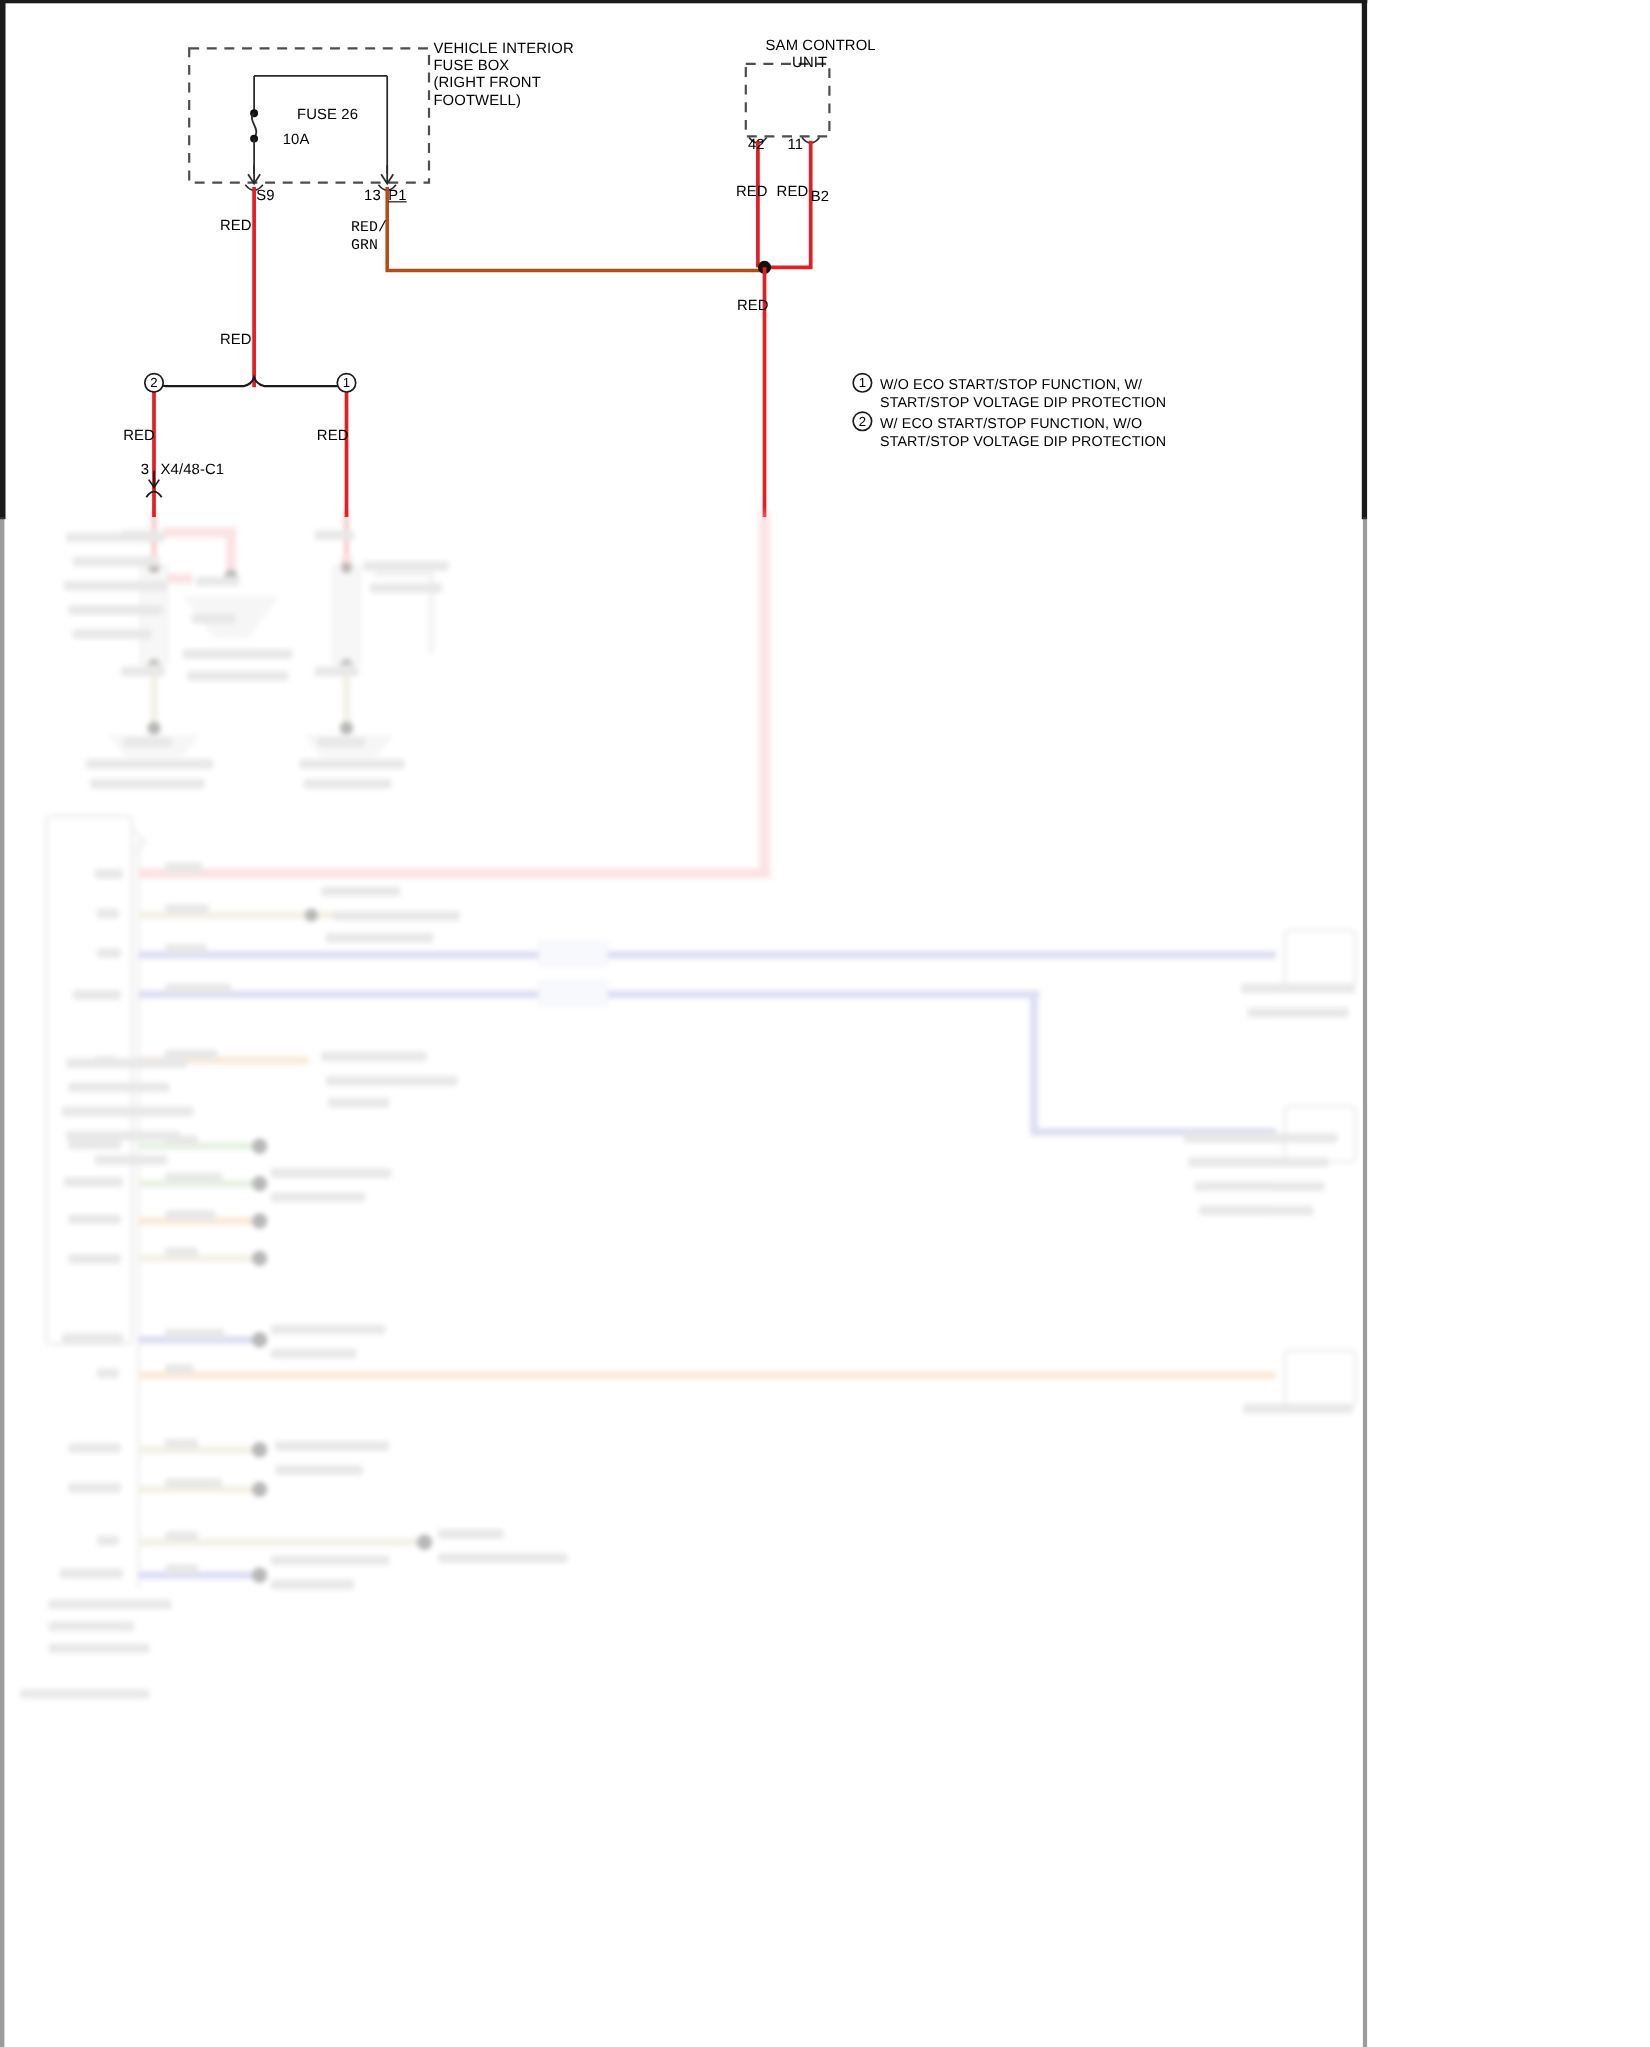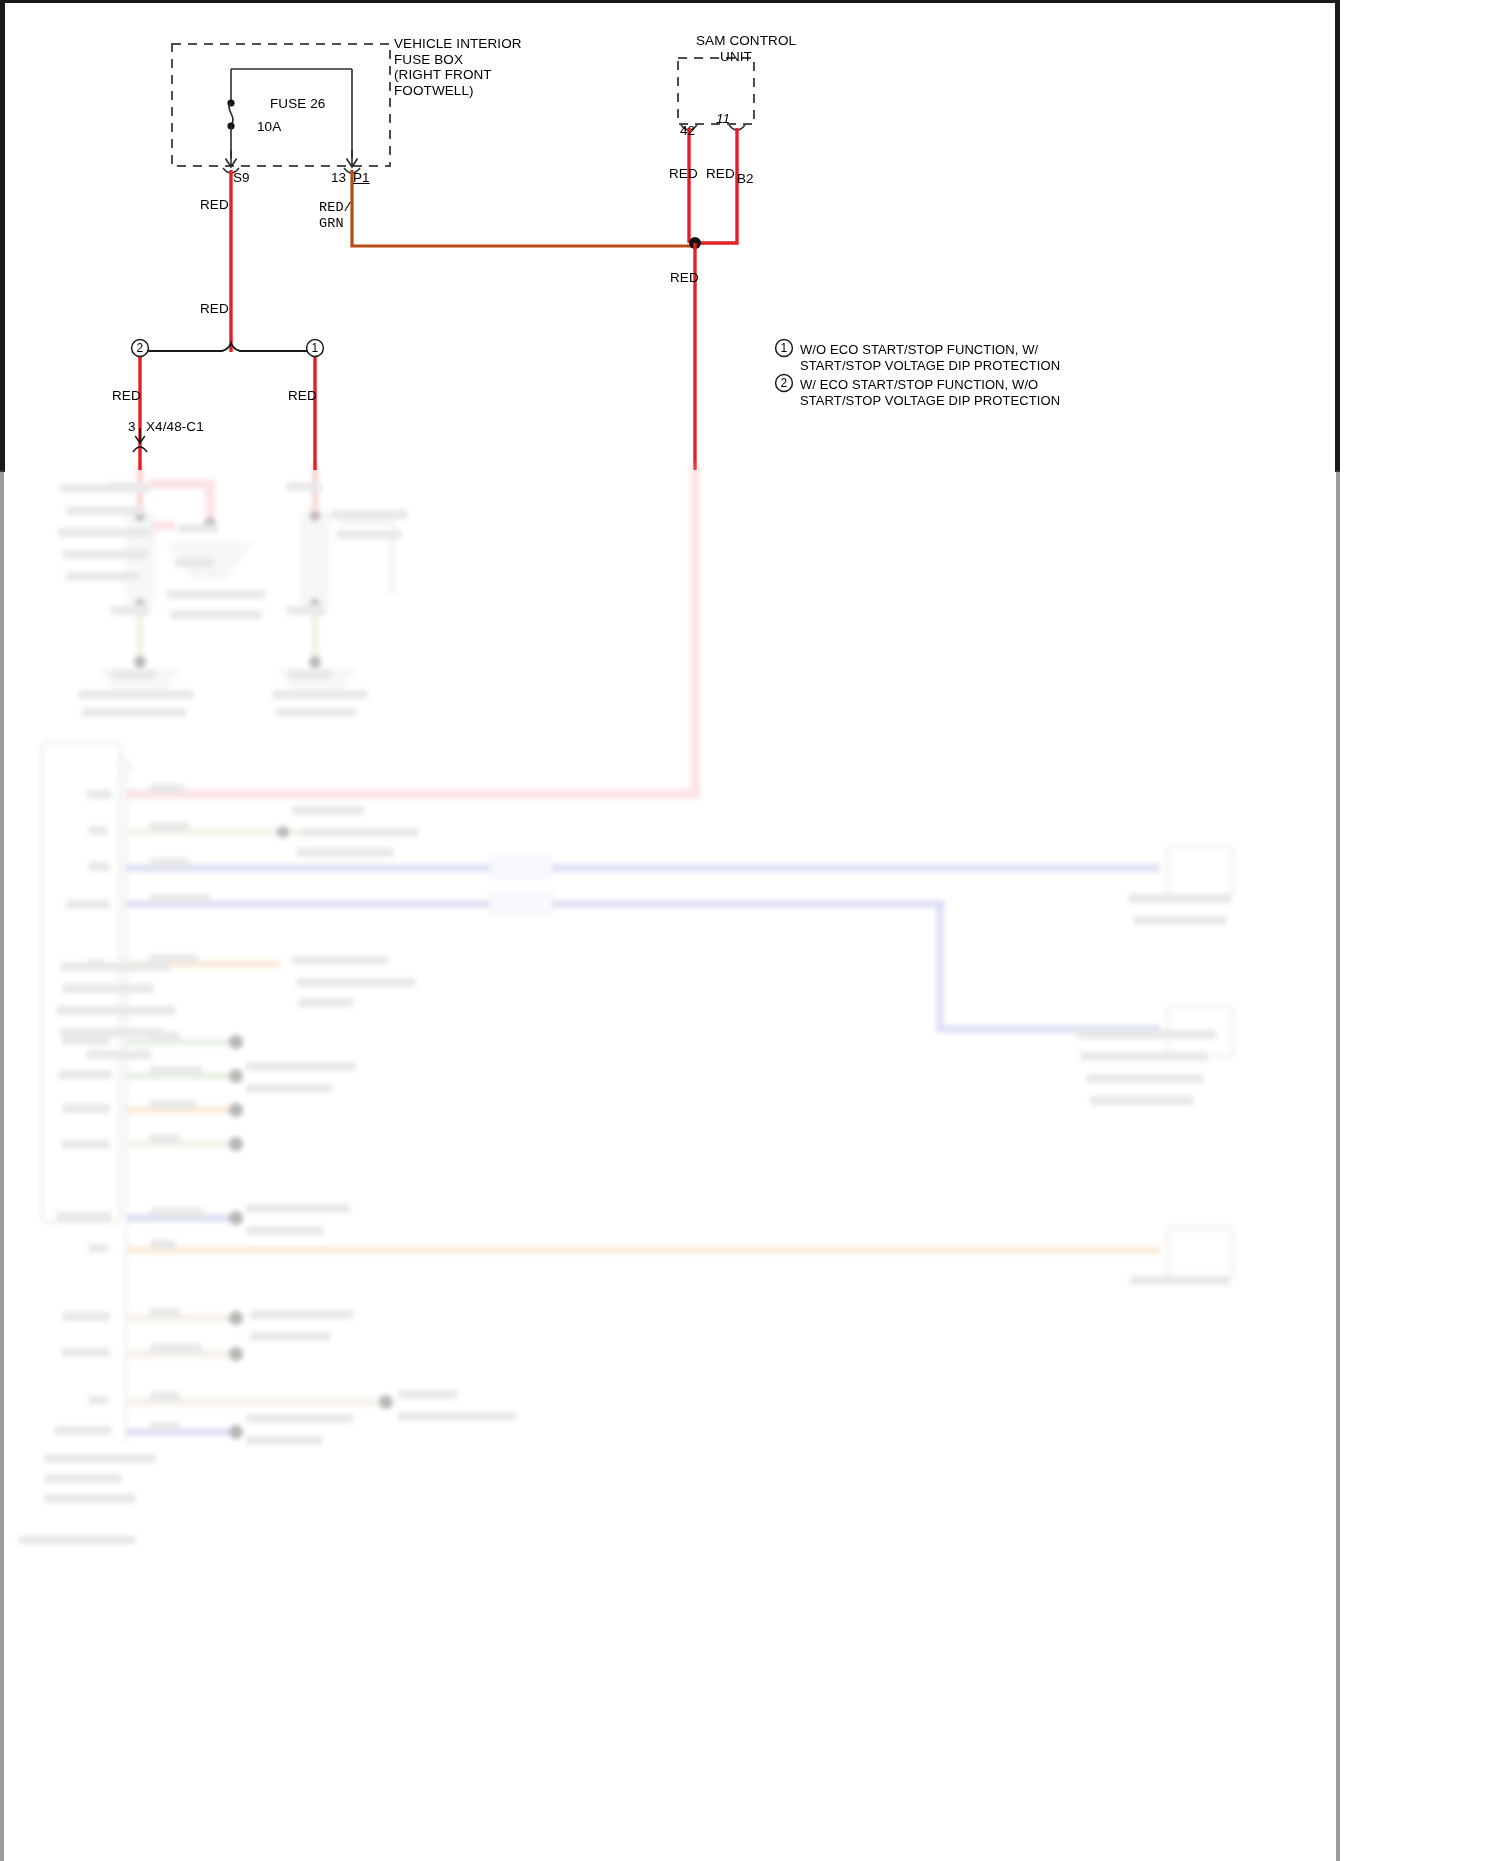--- a/index.html
+++ b/index.html
@@ -6,21 +6,21 @@
   html, body {
     margin: 0;
     padding: 0;
     background: #ffffff;
   }
   body {
     font-family: "Liberation Sans", sans-serif;
   }
   #page {
     position: relative;
-    width: 1340px;
+    width: 1243px;
     height: 1861px;
     background: #ffffff;
     overflow: hidden;
   }
   
   .edge-left {
     position: absolute; left: 0; top: 0; width: 5px; height: 472px;
     background: #1a1a1a;
   }
   .edge-right {
@@ -130,21 +130,21 @@
   <div class="lbl" style="left:238px;top:96px;margin-left:32px;">FUSE 26</div>
   <div class="lbl" style="left:236px;top:119px;margin-left:21px;">10A</div>
 
   <div class="lbl" style="left:233px;top:170px;">S9</div>
   <div class="lbl" style="left:331px;top:170px;">13</div>
   <div class="lbl" style="left:353px;top:170px;text-decoration:underline;">P1</div>
 
   <div class="lbl ctr" style="left:676px;top:33px;width:80px;margin-left:20px;">SAM CONTROL
 UNIT</div>
   <div class="lbl" style="left:680px;top:123px;">42</div>
-  <div class="lbl" style="left:716px;top:111px;font-style:italic;">11</div>
+  <div class="lbl" style="left:716px;top:123px;">11</div>
   <div class="lbl" style="left:737px;top:123px;margin-top:48px;">B2</div>
 
   <div class="lbl" style="left:200px;top:197px;">RED</div>
   <div class="lbl" style="left:200px;top:301px;">RED</div>
   <div class="lbl" style="left:319px;top:200px;font-family:Liberation Mono, monospace;">RED/
 GRN</div>
 
   <div class="lbl" style="left:669px;top:166px;">RED</div>
   <div class="lbl" style="left:706px;top:166px;">RED</div>
   <div class="lbl" style="left:670px;top:270px;">RED</div>

